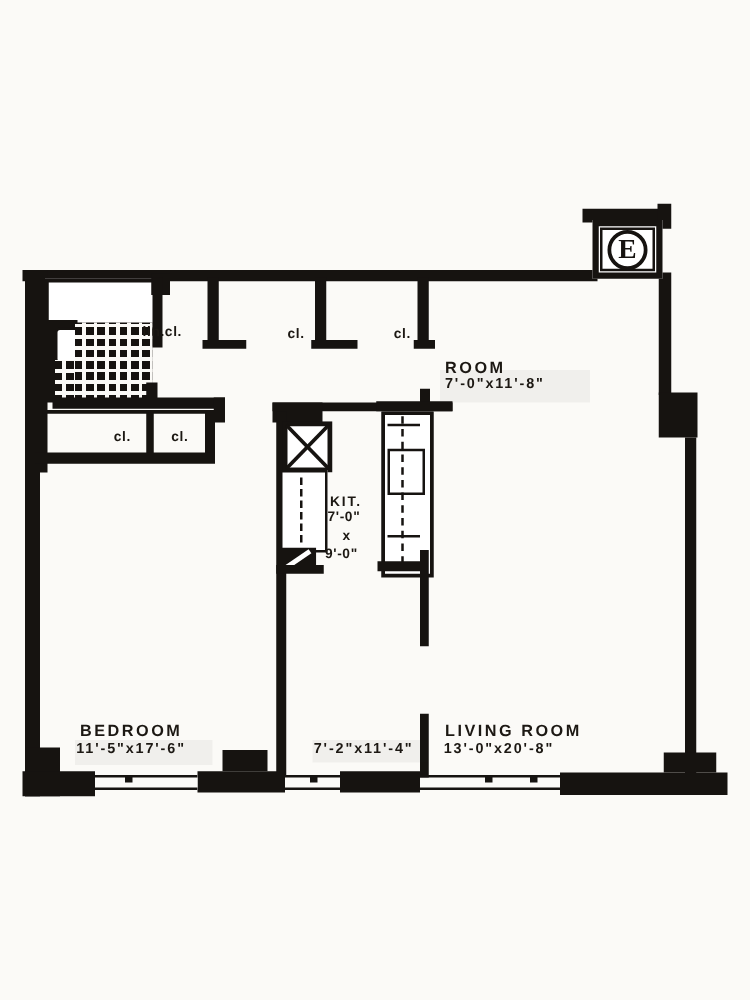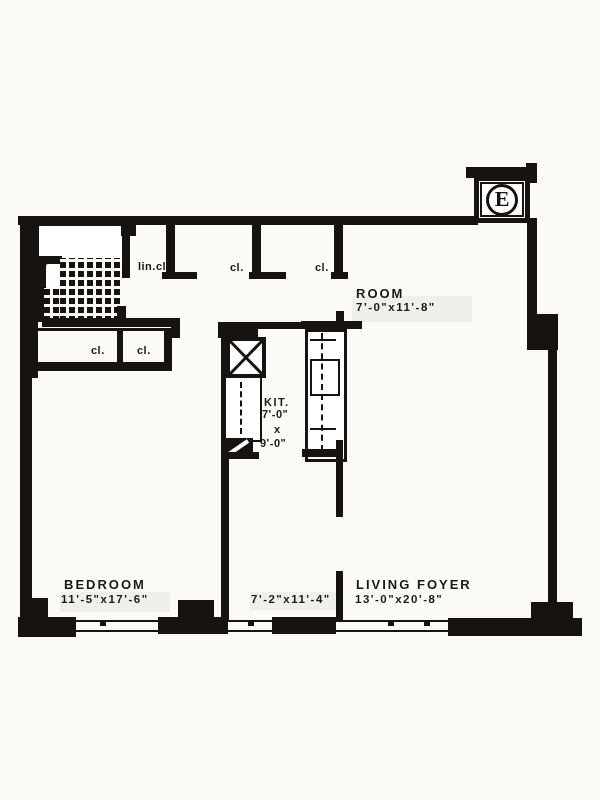--- a/index.html
+++ b/index.html
@@ -142,35 +142,35 @@
       <div class="ecircle">
         <span class="eletter">E</span>
       </div>
     </div>
   </div>
 
   <div class="smudge" style="left:352px;top:296px;width:120px;height:26px;"></div>
   <div class="smudge" style="left:60px;top:592px;width:110px;height:20px;"></div>
   <div class="smudge" style="left:250px;top:592px;width:92px;height:18px;"></div>
 
-  <div class="lbl cl-lbl" style="left:138px;top:261px;">lin.cl.</div>
+  <div class="lbl cl-lbl" style="left:114px;top:261px;">lin.cl.</div>
   <div class="lbl cl-lbl" style="left:230px;top:262px;">cl.</div>
   <div class="lbl cl-lbl" style="left:315px;top:262px;">cl.</div>
   <div class="lbl cl-lbl" style="left:91px;top:345px;">cl.</div>
   <div class="lbl cl-lbl" style="left:137px;top:345px;">cl.</div>
 
   <div class="lbl room-name" style="left:356px;top:287px;">ROOM</div>
   <div class="lbl room-dims" style="left:356px;top:302px;">7'-0"x11'-8"</div>
 
   <div class="lbl cl-lbl" style="left:264px;top:397px;letter-spacing:1.5px;">KIT.</div>
   <div class="lbl cl-lbl" style="left:262px;top:409px;">7'-0"</div>
   <div class="lbl cl-lbl" style="left:274px;top:424px;">x</div>
   <div class="lbl cl-lbl" style="left:260px;top:438px;">9'-0"</div>
 
   <div class="lbl room-name" style="left:64px;top:578px;">BEDROOM</div>
   <div class="lbl room-dims" style="left:61px;top:594px;">11'-5"x17'-6"</div>
 
   <div class="lbl room-dims" style="left:251px;top:594px;">7'-2"x11'-4"</div>
 
-  <div class="lbl room-name" style="left:356px;top:578px;">LIVING FOYER</div>
+  <div class="lbl room-name" style="left:356px;top:578px;">LIVING ROOM</div>
   <div class="lbl room-dims" style="left:355px;top:594px;">13'-0"x20'-8"</div>
 
 </div>
 
 </body></html>

